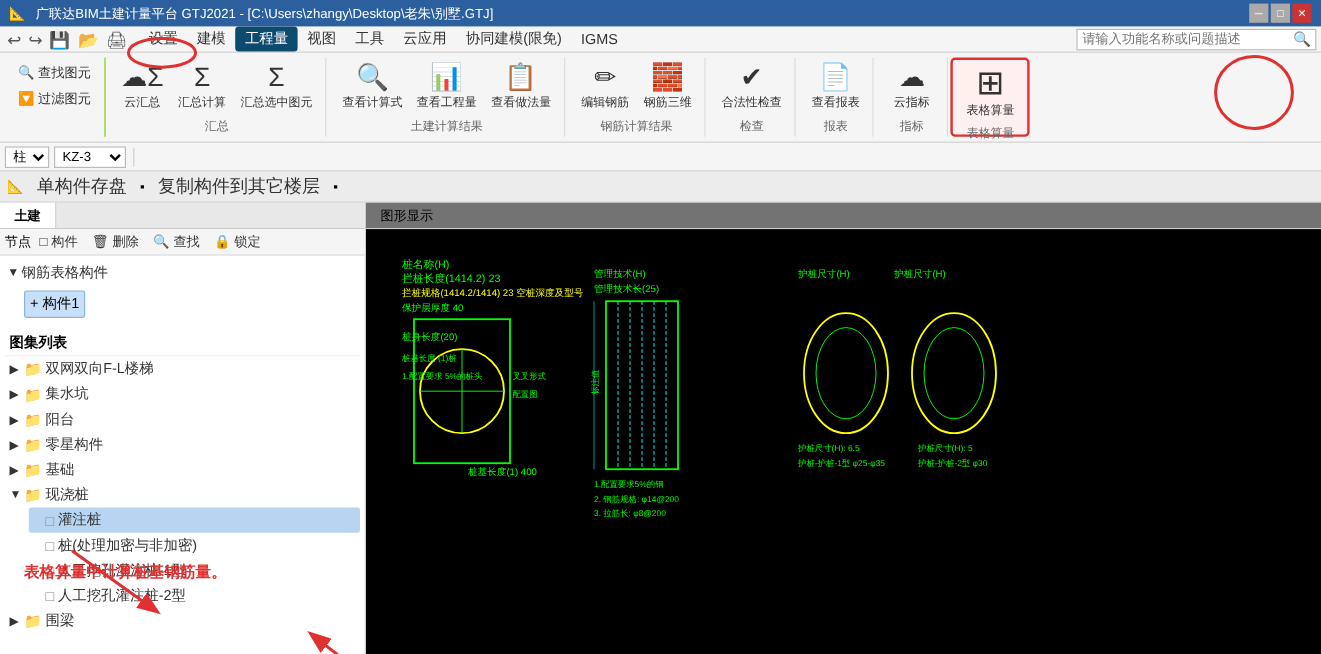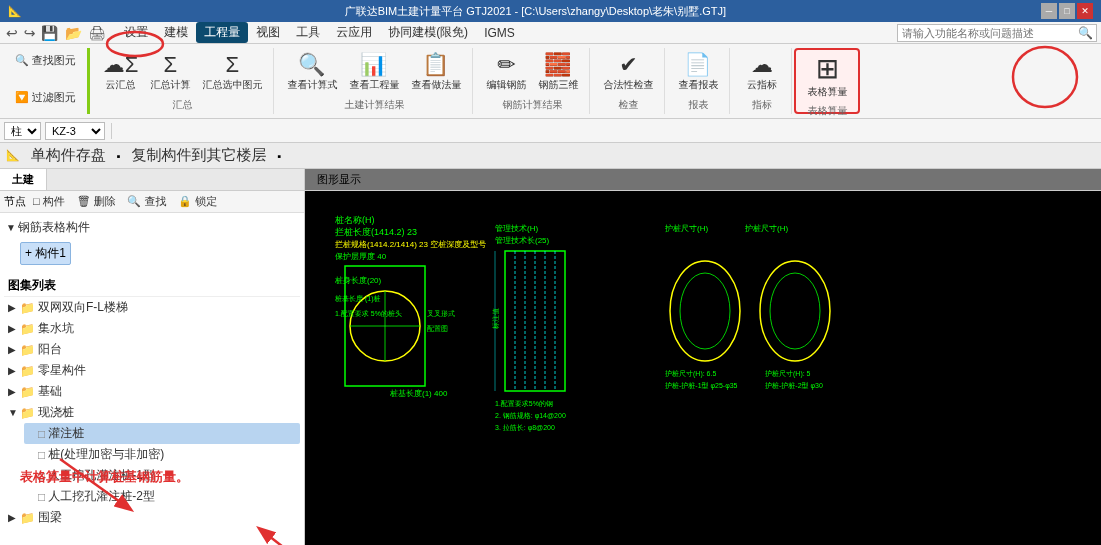--- a/index.html
+++ b/index.html
@@ -8,21 +8,21 @@
     
     .title-bar {
       background: #2c5f9e;
       color: white;
       height: 22px;
       display: flex;
       align-items: center;
       padding: 0 8px;
       font-size: 11px;
     }
-    .title-bar-text { flex: 1; text-align: center; }
+    .title-bar-text { flex: 1; }
     .title-bar-controls { display: flex; gap: 2px; }
     .title-btn { width: 16px; height: 16px; background: #aaa; border: none; cursor: pointer; font-size: 9px; color: white; display: flex; align-items: center; justify-content: center; }
 
     
     .menu-bar {
       background: #f5f5f5;
       height: 22px;
       display: flex;
       align-items: center;
       border-bottom: 1px solid #ccc;
@@ -289,21 +289,21 @@
     </div>
     <div style="position:relative; display:flex; align-items:center;margin-left:32px;">
       <input type="text" class="search-input" style="width: 200px; height: 18px; font-size: 11px; border: 1px solid rgb(187, 187, 187); padding: 0px 4px;" placeholder="请输入功能名称或问题描述">
       <span style="position:absolute; right:4px; font-size:12px;">🔍</span>
     </div>
   </div>
 
   <div class="ribbon">
     <div class="ribbon-row1">
 
-      <div style="display:flex; flex-direction:column; padding:2px 4px; border-right:3px solid #84cc16; gap:17px; min-width:80px;">
+      <div style="display:flex; flex-direction:column; padding:2px 4px; border-right:1px solid #84cc16; gap:2px; min-width:80px;">
         <button class="toolbar-btn" style="font-size:11px; height:20px; text-align:left;">🔍 查找图元</button>
         <button class="toolbar-btn" style="font-size:11px; height:20px; text-align:left;">🔽 过滤图元</button>
       </div>
 
       <div class="ribbon-group">
         <div class="ribbon-group-btns">
           <div class="ribbon-btn">
             <span class="icon">☁Σ</span>
             <span class="btn-label">云汇总</span>
           </div>

